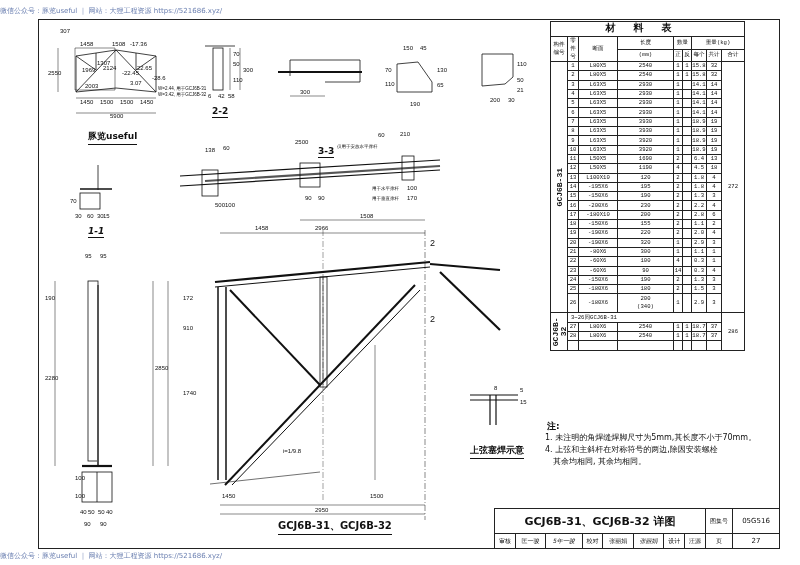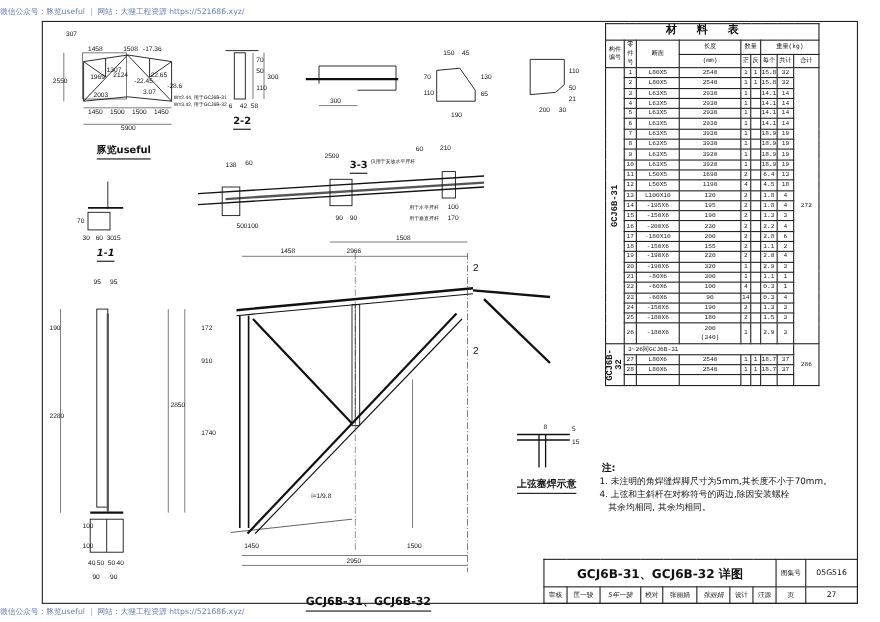--- a/index.html
+++ b/index.html
@@ -242,22 +242,22 @@
     <text class="t" x="494" y="390">8</text>
     <text class="t" x="520" y="392">5</text>
     <text class="t" x="520" y="404">15</text>
   </g>
 </svg>
 
 <div class="cap" style="left:88px;top:130px;">豚览useful</div>
 <div class="cap" style="left:212px;top:106px;">2-2</div>
 <div class="cap" style="left:318px;top:106px;margin-top:40px;">3-3</div>
 <div class="cap" style="left:88px;top:226px;font-style:italic;">1-1</div>
-<div class="cap" style="left:470px;top:434px;">上弦塞焊示意</div>
-<div class="cap" style="left:278px;top:540px;font-size:10px;">GCJ6B-31、GCJ6B-32</div>
+<div class="cap" style="left:470px;top:444px;">上弦塞焊示意</div>
+<div class="cap" style="left:278px;top:519px;font-size:10px;">GCJ6B-31、GCJ6B-32</div>
 
 <table class="mat">
   <tbody>
       <tr>
         <th colspan="9" class="title">材料表</th>
       </tr>
   <tr>
     <th rowspan="2" style="width:16px">构件编号</th>
     <th rowspan="2" style="width:10px">零件号</th>
     <th rowspan="2" style="width:38px">断面</th>

